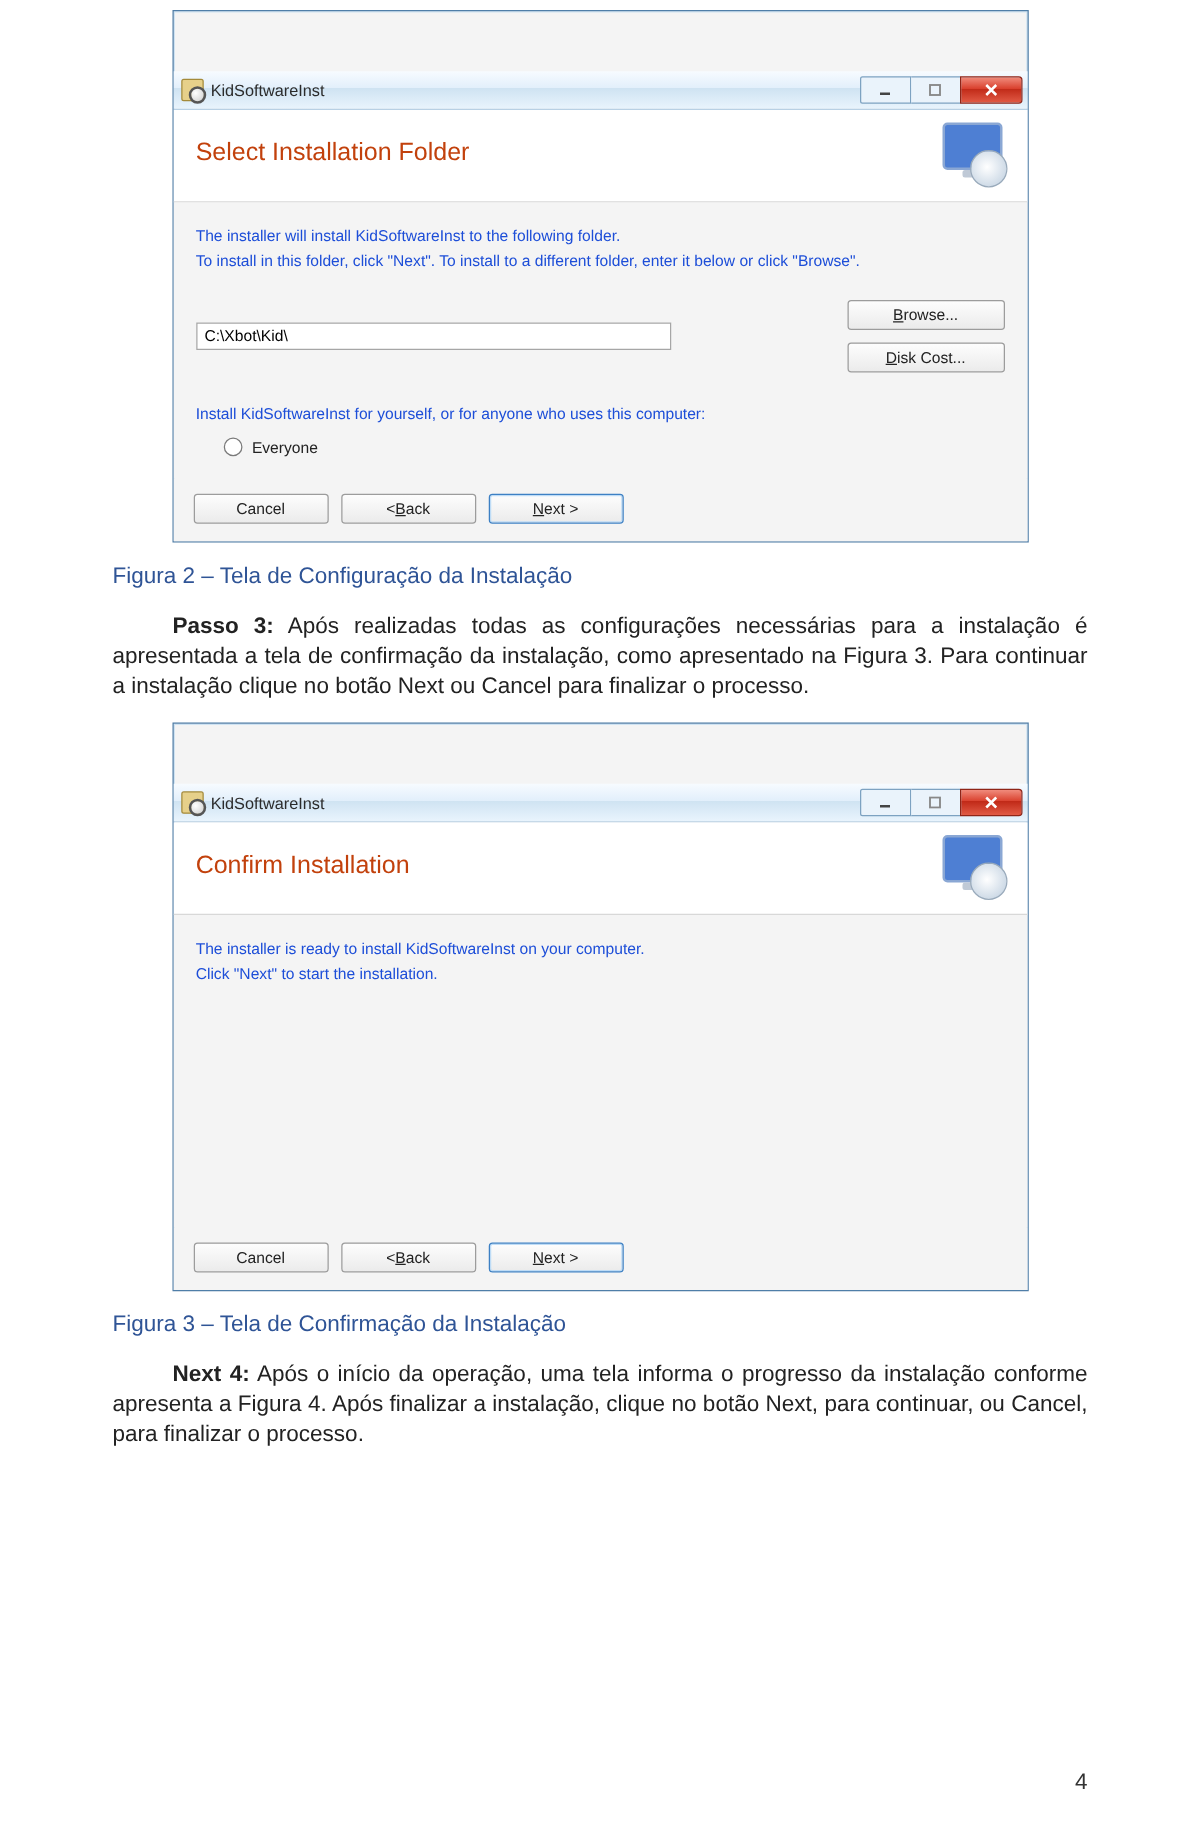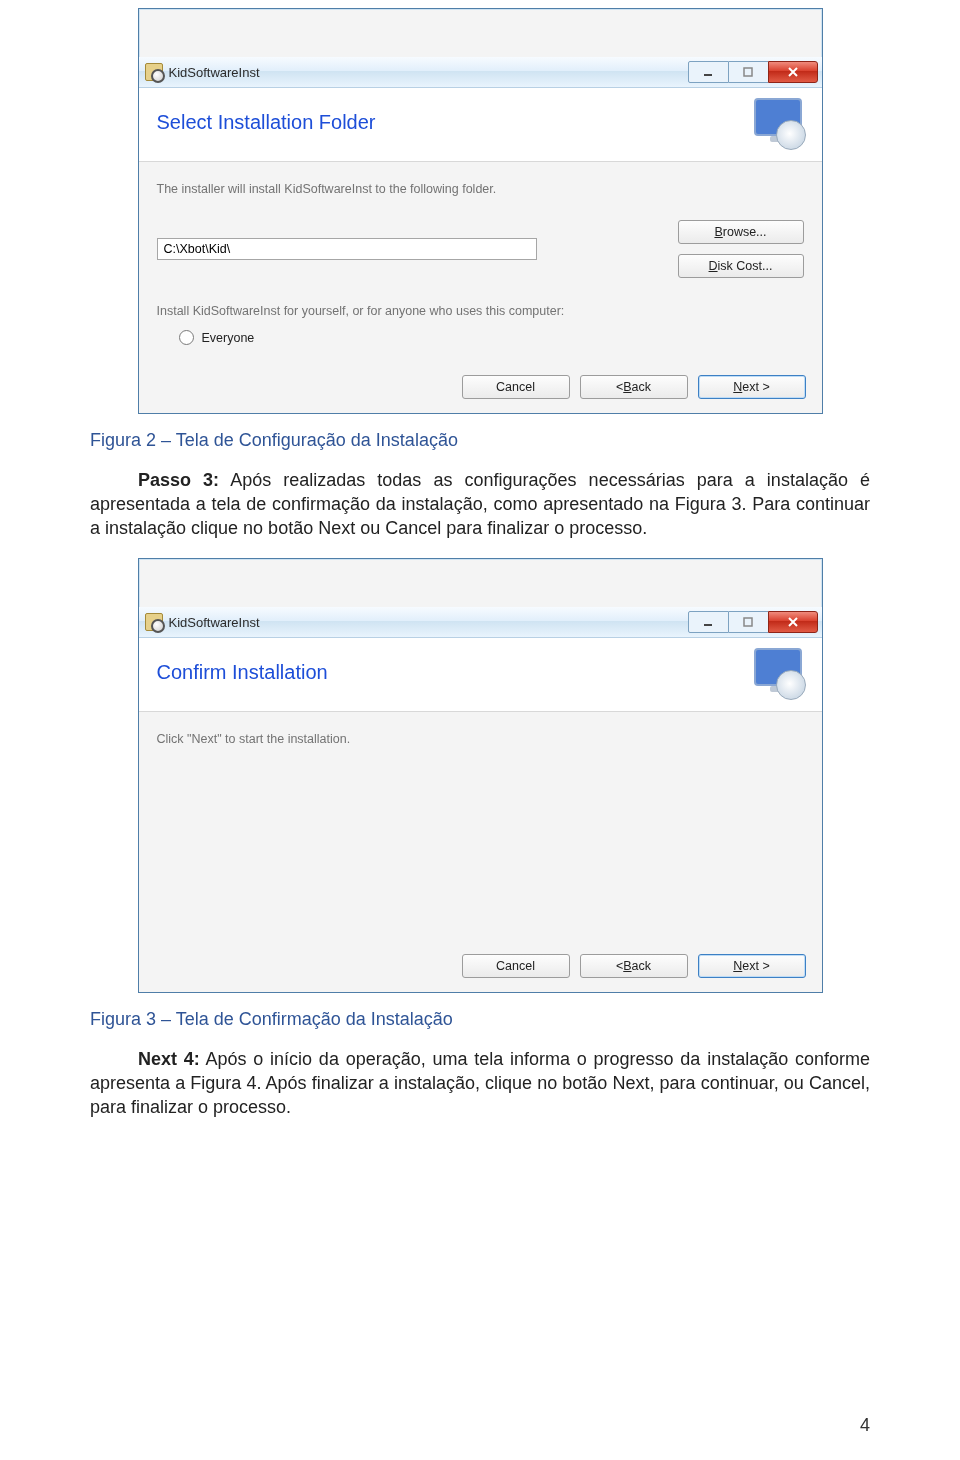--- a/index.html
+++ b/index.html
@@ -92,21 +92,21 @@
     align-items: center;
     justify-content: space-between;
     background: #fff;
     border-bottom: 1px solid #d8d8d8;
     padding: 14px 18px 18px 18px;
     height: 74px;
     box-sizing: border-box;
   }
   .header .headline {
     font-size: 20px;
-    color: #1d4ed8;
+    color: #c2410c;
   }
   .header .banner-icon {
     width: 56px;
     height: 50px;
     position: relative;
   }
   .header .banner-icon .monitor {
     position: absolute;
     top: 0; left: 6px;
     width: 44px; height: 34px;
@@ -128,21 +128,21 @@
     width: 28px; height: 28px;
     border-radius: 50%;
     background: radial-gradient(circle at 45% 45%, #fff, #bcd);
     border: 1px solid #9ab;
   }
   .body {
     background: #f4f4f4;
     padding: 14px 18px 10px 18px;
     font-size: 12.5px;
   }
-  .body p { margin: 6px 0; color: #737373; }
+  .body p { margin: 6px 0; color: #1d4ed8; }
   .folder-block { margin-top: 24px; }
   .folder-block .label {
     font-size: 12.5px;
     margin-bottom: 3px;
   }
   .folder-block .label .u { text-decoration: underline; }
   .folder-row {
     display: flex;
     align-items: center;
     gap: 14px;
@@ -200,21 +200,20 @@
     background: #fff;
   }
   .radio.checked::after {
     content: "";
     width: 7px; height: 7px;
     border-radius: 50%;
     background: #4a6fa5;
   }
   .footer {
     display: flex;
-    justify-content: flex-end;
     gap: 10px;
     padding: 12px 16px 14px 16px;
     background: #f4f4f4;
   }
   .footer .btn { width: 108px; }
 
   
   .doc-caption {
     text-align: left;
     font-size: 18px;
@@ -269,20 +268,21 @@
     <div class="header">
       <span class="headline">Select Installation Folder</span>
       <span class="banner-icon">
         <span class="monitor"></span>
           <span class="disc"></span>
       </span>
     </div>
 
     <div class="body">
       <p>The installer will install KidSoftwareInst to the following folder.</p>
+      <p>To install in this folder, click "Next". To install to a different folder, enter it below or click "Browse".</p>
 
       <div class="folder-block">
         <div class="folder-row">
           <input class="folder-input" value="C:\Xbot\Kid\" style="">
           <div class="side-btn-col">
             <div class="btn">
               <span class="u">B</span>
                 <span>rowse...</span>
             </div>
             <div class="btn">
@@ -349,20 +349,21 @@
 
     <div class="header">
       <span class="headline">Confirm Installation</span>
       <span class="banner-icon">
         <span class="monitor"></span>
           <span class="disc"></span>
       </span>
     </div>
 
     <div class="body">
+      <p>The installer is ready to install KidSoftwareInst on your computer.</p>
       <p>Click "Next" to start the installation.</p>
       <div class="spacer"></div>
     </div>
 
     <div class="footer">
       <div class="btn">Cancel</div>
       <div class="btn">
         <span>&lt; </span>
           <span class="u">B</span>
           <span>ack</span>

